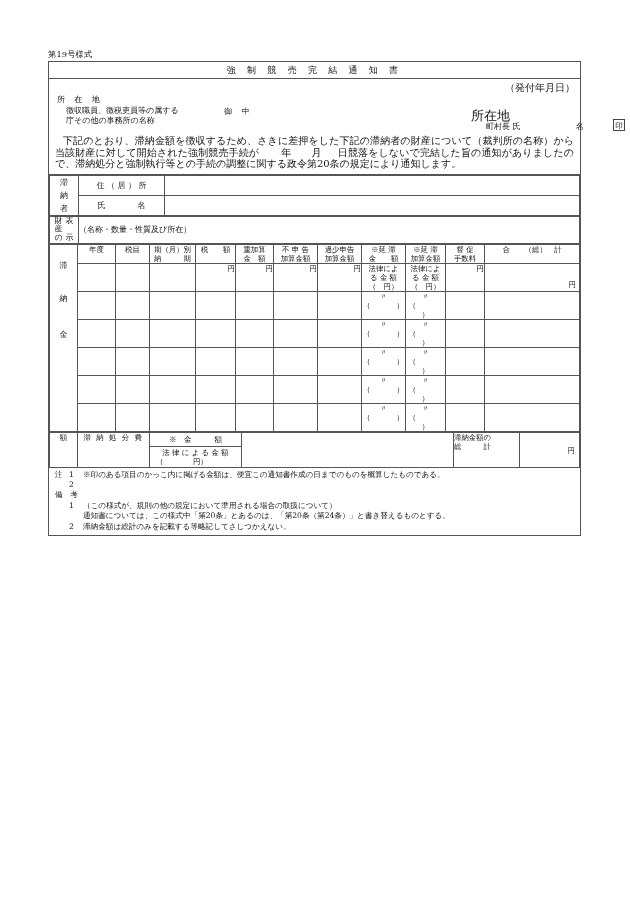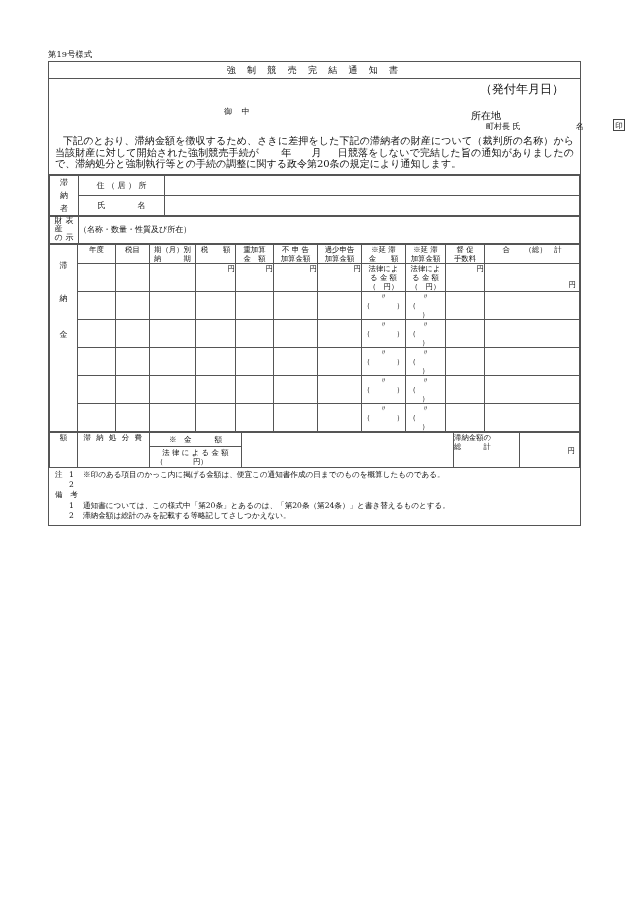--- a/index.html
+++ b/index.html
@@ -50,23 +50,23 @@
   }
 
   
   .addr-block {
     position: relative;
     height: 53px;
     box-sizing: border-box;
   }
   .issue-date {
     position: absolute;
-    right: 16px;
+    right: 5px;
     top: 2px;
-    font-size: 12px;
+    font-size: 10px;
     white-space: nowrap;
   }
   .left-addr {
     position: absolute;
     left: 8px;
     top: 16px;
     font-size: 8px;
     line-height: 10.5px;
     white-space: nowrap;
   }
@@ -77,21 +77,21 @@
     left: 175px;
     top: 27px;
     font-size: 8px;
     letter-spacing: 3.5px;
     white-space: nowrap;
   }
   .right-issuer {
     position: absolute;
     left: 422px;
     top: 31px;
-    font-size: 10px;
+    font-size: 13px;
     line-height: 11px;
     white-space: nowrap;
   }
   .issuer-line2 {
     position: absolute;
     left: 437px;
     top: 42px;
     font-size: 8px;
     white-space: nowrap;
   }
@@ -286,20 +286,25 @@
 
   <div class="form-number">第19号様式</div>
 
   <div class="frame">
 
     <div class="title-band">強 制 競 売 完 結 通 知 書</div>
 
     <div class="addr-block">
       <div class="issue-date">（発付年月日）</div>
 
+      <div class="left-addr">
+        <div class="l1">所 在 地</div>
+        <div class="indent">徴収職員、徴税吏員等の属する</div>
+        <div class="indent">庁その他の事務所の名称</div>
+      </div>
 
       <div class="onchu">御  中</div>
 
       <div class="right-issuer">所在地</div>
       <div class="issuer-line2">
         <span>町村長  氏</span>
         <span class="issuer-name-gap"></span>
         <span>名</span>
       </div>
       <div class="seal-box">印</div>
@@ -582,20 +587,21 @@
         <div class="note-text">
         </div>
       </div>
       <div class="note-row">
         <div class="note-text" style="flex:1 1 auto">備　考</div>
       </div>
       <div class="note-row">
         <div class="note-mark"></div>
         <div class="note-num">1</div>
         <div class="note-text">
+          <span>（この様式が、規則の他の規定において準用される場合の取扱について）</span>
           <span class="cont">通知書については、この様式中「第20条」とあるのは、「第20条（第24条）」と書き替えるものとする。</span>
         </div>
       </div>
       <div class="note-row">
         <div class="note-mark"></div>
         <div class="note-num">2</div>
         <div class="note-text">滞納金額は総計のみを記載する等略記してさしつかえない。</div>
       </div>
     </div>
 

